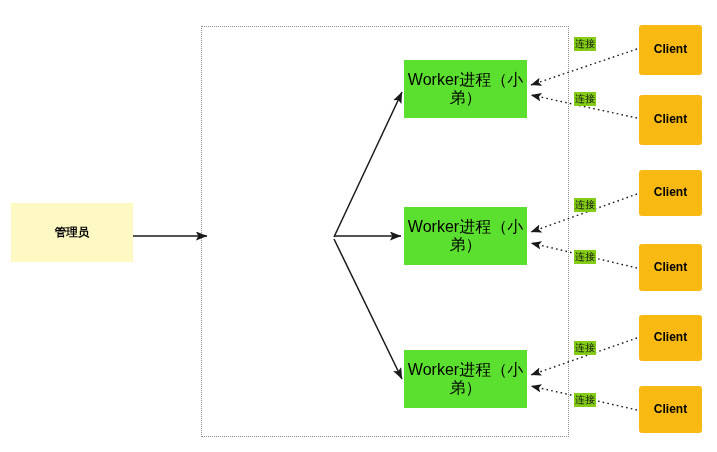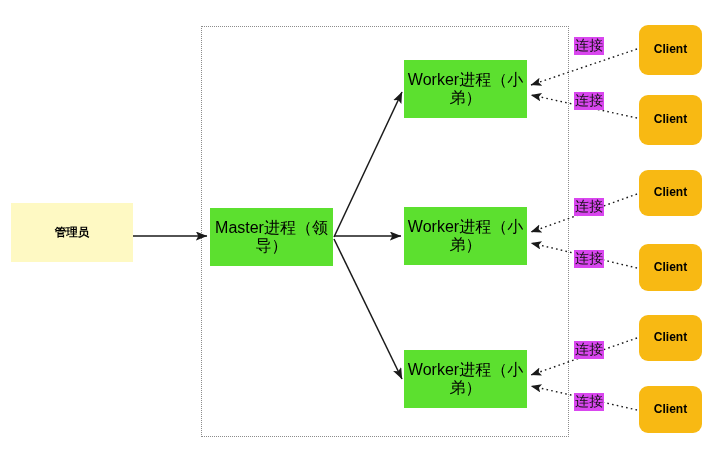--- a/index.html
+++ b/index.html
@@ -43,35 +43,35 @@
     background: #F81F09;
     font-size: 11.5px;
     font-weight: bold;
   }
   .node-master, .node-worker {
     background: #5CE02F;
     font-size: 16px;
   }
   .node-client {
     background: #F8B913;
-    border-radius: 9px;
+    border-radius: 3px;
     font-size: 12px;
     font-weight: bold;
   }
   .group-box {
     position: absolute;
     box-sizing: border-box;
     border: 1.4px dotted #8c8c8c;
     background: transparent;
   }
   .edge-label {
     position: absolute;
-    font-size: 14px;
+    font-size: 10px;
     color: #111111;
-    background: #d946ef;
+    background: #84cc16;
     padding: 0 1px;
     white-space: nowrap;
     letter-spacing: 0.2px;
   }
 </style>
 </head>
 <body style="background: rgb(255, 255, 255);">
 
 <div id="canvas">
 
@@ -103,21 +103,20 @@
 
     <line x1="637" y1="268" x2="531" y2="243" stroke="#1a1a1a" stroke-width="1.4" stroke-dasharray="1.6 3.2" marker-end="url(#arrow-dot)"></line>
 
     <line x1="637" y1="338" x2="531" y2="375" stroke="#1a1a1a" stroke-width="1.4" stroke-dasharray="1.6 3.2" marker-end="url(#arrow-dot)"></line>
 
     <line x1="637" y1="410" x2="531" y2="386" stroke="#1a1a1a" stroke-width="1.4" stroke-dasharray="1.6 3.2" marker-end="url(#arrow-dot)"></line>
   </svg>
 
   <div class="node node-admin" id="node-admin" style="left: 11px; top: 203px; width: 122px; height: 59px; background: #fef9c3;">管理员</div>
 
-  <div class="node node-master" id="node-master" style="left: 210px; top: 208px; width: 123px; height: 58px; background: rgb(92, 224, 47);">Master进程（领导）</div>
 
   <div class="node node-worker" id="node-worker-0" style="left: 404px; top: 60px; width: 123px; height: 58px; background: rgb(92, 224, 47);">Worker进程（小弟）</div>
   <div class="node node-worker" id="node-worker-1" style="left: 404px; top: 207px; width: 123px; height: 58px; background: rgb(92, 224, 47);">Worker进程（小弟）</div>
   <div class="node node-worker" id="node-worker-2" style="left: 404px; top: 350px; width: 123px; height: 58px; background: rgb(92, 224, 47);">Worker进程（小弟）</div>
 
   <div class="node node-client" id="node-client-0" style="left: 639px; top: 25px; width: 63px; height: 50px; background: rgb(248, 185, 19);">Client</div>
   <div class="node node-client" id="node-client-1" style="left: 639px; top: 95px; width: 63px; height: 50px; background: rgb(248, 185, 19);">Client</div>
   <div class="node node-client" id="node-client-2" style="left: 639px; top: 170px; width: 63px; height: 46px; background: rgb(248, 185, 19);">Client</div>
   <div class="node node-client" id="node-client-3" style="left: 639px; top: 244px; width: 63px; height: 47px; background: rgb(248, 185, 19);">Client</div>
   <div class="node node-client" id="node-client-4" style="left: 639px; top: 315px; width: 63px; height: 46px; background: rgb(248, 185, 19);">Client</div>

